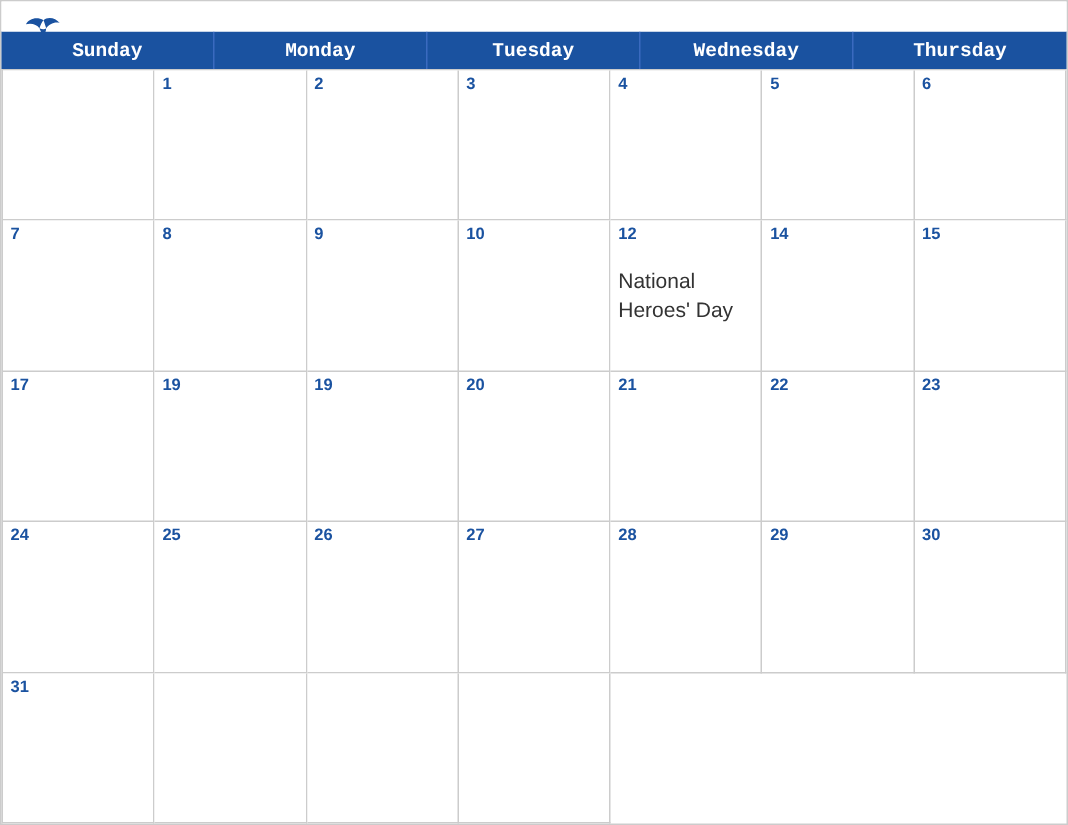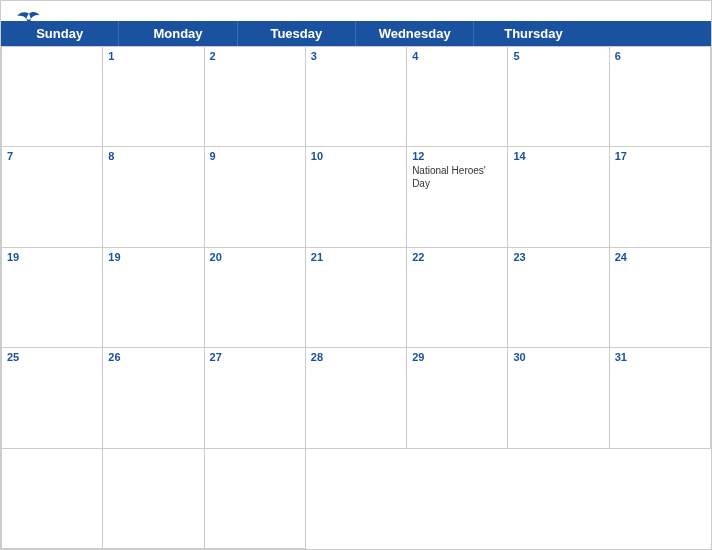--- a/index.html
+++ b/index.html
@@ -67,22 +67,23 @@
       position: absolute;
       right: 14px;
       top: 50%;
       transform: translateY(-50%);
       font-size: 13px;
       color: #333;
     }
 
     .day-headers {
       display: grid;
-      grid-template-columns: repeat(6, 1fr);
+      grid-template-columns: repeat(5, 1fr);
       background: #1a52a0;
+      font-family: Liberation Mono, monospace;
     }
 
     .day-header {
       color: #fff;
       text-align: center;
       padding: 5px 2px;
       font-size: 13px;
       font-weight: bold;
       border-right: 1px solid #3a6abf;
     }
@@ -110,23 +111,23 @@
     }
 
     .cell-number {
       font-size: 11px;
       color: #1a52a0;
       font-weight: bold;
       display: block;
     }
 
     .cell-event {
-      font-size: 10px;
+      font-size: 14px;
       color: #333;
-      margin-top: 2px;
+      margin-top: 16px;
       line-height: 1.3;
     }
   </style>
 </head>
 <body>
 
 <div class="calendar-wrapper">
 
   <div class="header">
     <div class="logo-area">
@@ -190,20 +191,23 @@
         <span class="cell-number">10</span>
       </div>
       <div class="calendar-cell">
         <span class="cell-number">12</span>
         <div class="cell-event">National Heroes' Day</div>
       </div>
       <div class="calendar-cell">
         <span class="cell-number">14</span>
       </div>
       <div class="calendar-cell">
+        <span class="cell-number">15</span>
+      </div>
+      <div class="calendar-cell">
         <span class="cell-number">17</span>
       </div>
       <div class="calendar-cell">
         <span class="cell-number">19</span>
       </div>
       <div class="calendar-cell">
         <span class="cell-number">19</span>
       </div>
       <div class="calendar-cell">
         <span class="cell-number">20</span>

